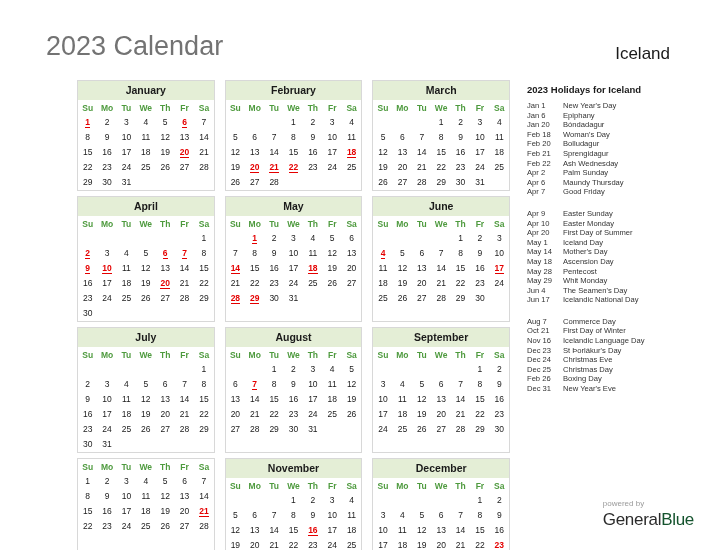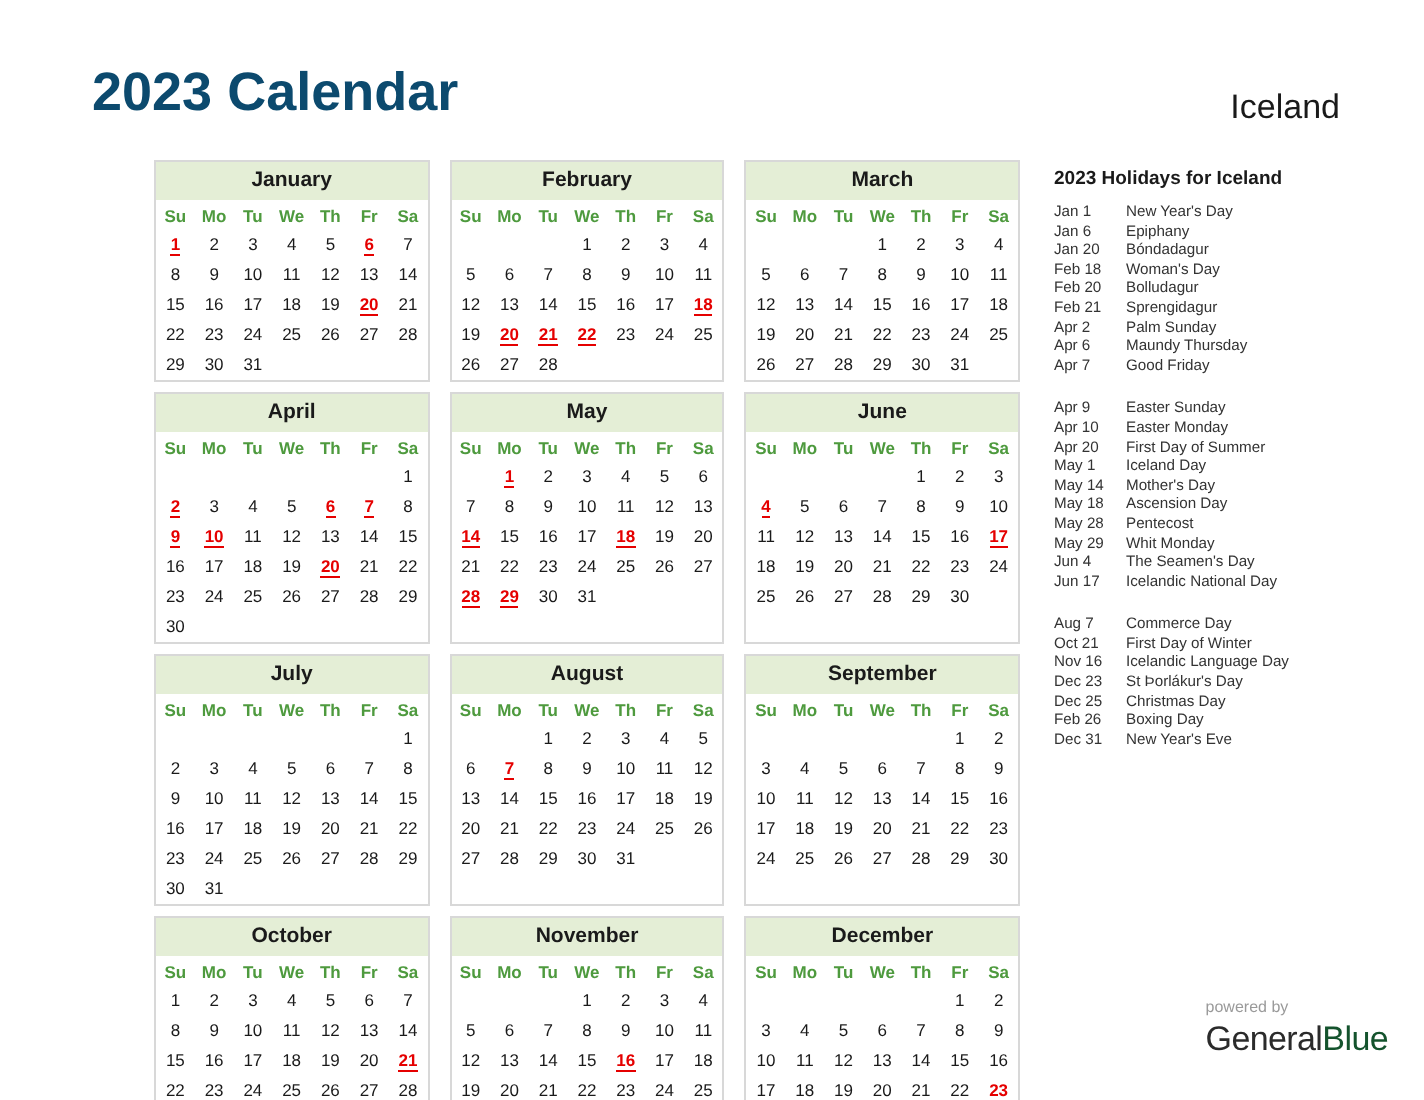--- a/index.html
+++ b/index.html
@@ -22,22 +22,22 @@
     left: 0;
     top: 0;
     width: 712px;
     height: 76px;
   }
   .cal-title {
     position: absolute;
     left: 46px;
     top: 30px;
     font-size: 27px;
-    font-weight: bold;
-    color: #0c4a6e;
+    font-weight: normal;
+    color: #737373;
     letter-spacing: 0px;
     line-height: 32px;
   }
   .country-label {
     position: absolute;
     right: 42px;
     top: 44px;
     font-size: 17px;
     color: #1a1a1a;
     line-height: 20px;
@@ -749,21 +749,20 @@
               <td>28</td>
               <td>29</td>
               <td>30</td>
             </tr>
           </tbody>
         </table>
       </div>
     </div>
     <div class="month-row">
       <div class="month">
-        <div class="month-name">October</div>
         <table class="month-table">
           <thead>
             <tr>
               <th>Su</th>
               <th>Mo</th>
               <th>Tu</th>
               <th>We</th>
               <th>Th</th>
               <th>Fr</th>
               <th>Sa</th>
@@ -942,20 +941,24 @@
         </div>
         <div class="holiday-row">
           <div class="holiday-date">Feb 20</div>
           <div class="holiday-name">Bolludagur</div>
         </div>
         <div class="holiday-row">
           <div class="holiday-date">Feb 21</div>
           <div class="holiday-name">Sprengidagur</div>
         </div>
         <div class="holiday-row">
+          <div class="holiday-date">Feb 22</div>
+          <div class="holiday-name">Ash Wednesday</div>
+        </div>
+        <div class="holiday-row">
           <div class="holiday-date">Apr 2</div>
           <div class="holiday-name">Palm Sunday</div>
         </div>
         <div class="holiday-row">
           <div class="holiday-date">Apr 6</div>
           <div class="holiday-name">Maundy Thursday</div>
         </div>
         <div class="holiday-row">
           <div class="holiday-date">Apr 7</div>
           <div class="holiday-name">Good Friday</div>
@@ -1012,20 +1015,24 @@
           <div class="holiday-date">Oct 21</div>
           <div class="holiday-name">First Day of Winter</div>
         </div>
         <div class="holiday-row">
           <div class="holiday-date">Nov 16</div>
           <div class="holiday-name">Icelandic Language Day</div>
         </div>
         <div class="holiday-row">
           <div class="holiday-date">Dec 23</div>
           <div class="holiday-name">St Þorlákur's Day</div>
+        </div>
+        <div class="holiday-row">
+          <div class="holiday-date">Dec 24</div>
+          <div class="holiday-name">Christmas Eve</div>
         </div>
         <div class="holiday-row">
           <div class="holiday-date">Dec 25</div>
           <div class="holiday-name">Christmas Day</div>
         </div>
         <div class="holiday-row">
           <div class="holiday-date">Feb 26</div>
           <div class="holiday-name">Boxing Day</div>
         </div>
         <div class="holiday-row">

